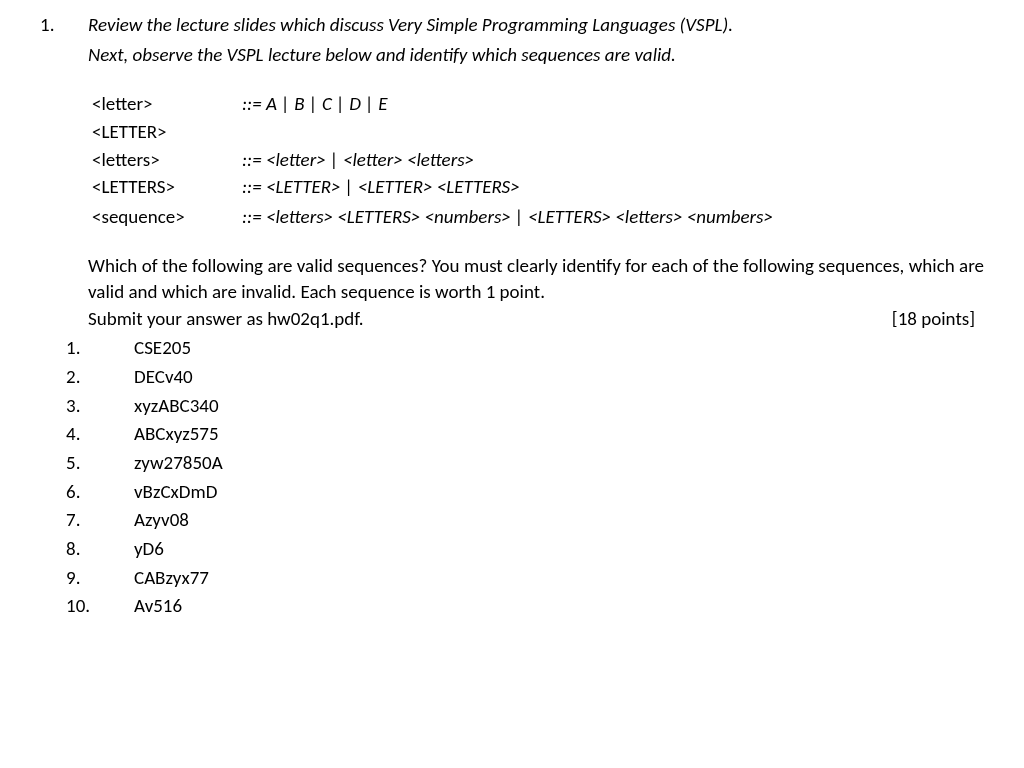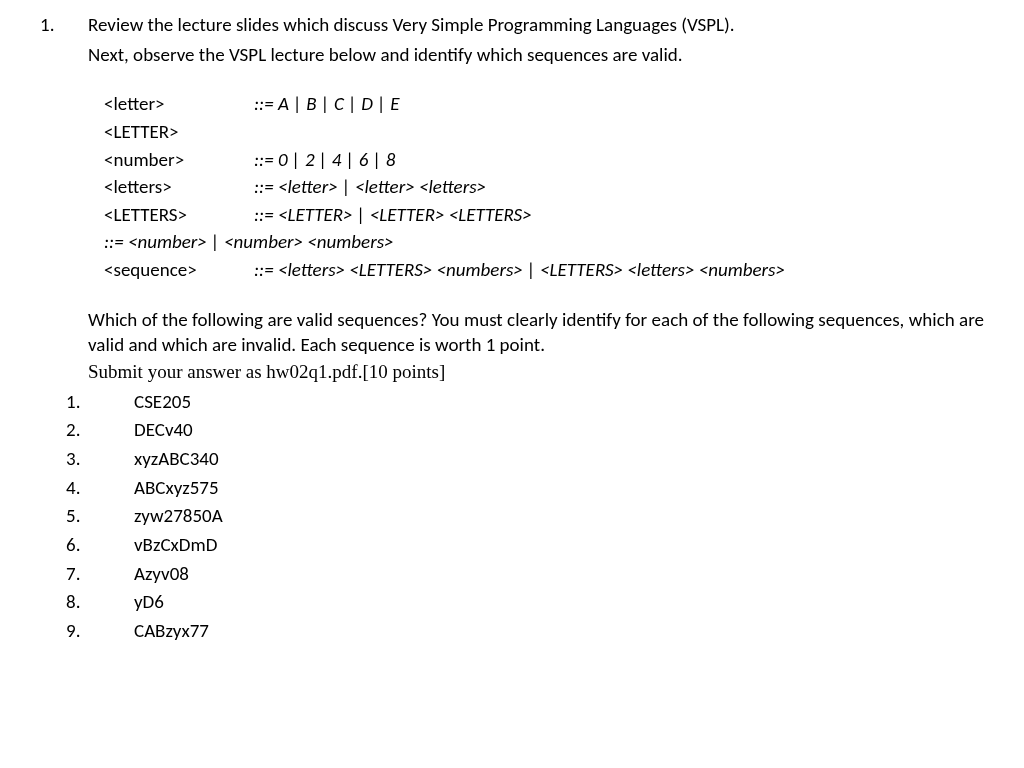--- a/index.html
+++ b/index.html
@@ -23,45 +23,45 @@
   .qnum {
     width: 48px;
     flex: 0 0 48px;
     font-size: 19px;
   }
   .qbody {
     flex: 1;
   }
   .intro p {
     margin: 0 0 4px 0;
+    font-style: italic;
   }
   .grammar {
     margin: 24px 0 24px 0;
   }
   .grammar-row {
     display: flex;
-    margin: 2px 16px;
+    margin: 2px 4px;
   }
   .gleft {
     width: 150px;
     flex: 0 0 150px;
   }
   .gright {
     flex: 1;
     font-style: italic;
   }
   .instructions {
     text-align: justify;
     margin: 0 0 1px 0;
   }
   .submit-row {
     display: flex;
-    justify-content: flex-start;
+    justify-content: space-between;
     margin: 0 9px 4px 0;
-    font-family: Liberation Serif, serif;
   }
   .seq-list {
     margin-left: -26px;
   }
   .seq-row {
     display: flex;
     margin: 3px 0;
   }
   .seq-num {
     width: 50px;
@@ -89,44 +89,39 @@
 
       <div class="grammar">
         <div class="grammar-row">
           <div class="gleft">&lt;letter&gt;</div>
           <div class="gright">::= A | B | C | D | E</div>
         </div>
         <div class="grammar-row">
           <div class="gleft">&lt;LETTER&gt;</div>
         </div>
         <div class="grammar-row">
-          <div class="gleft">&lt;number&gt;</div>
-          <div class="gright">::= 0 | 2 | 4 | 6 | 8</div>
-        </div>
-        <div class="grammar-row">
           <div class="gleft">&lt;letters&gt;</div>
           <div class="gright">::= &lt;letter&gt; | &lt;letter&gt; &lt;letters&gt;</div>
         </div>
         <div class="grammar-row">
           <div class="gleft">&lt;LETTERS&gt;</div>
           <div class="gright">::= &lt;LETTER&gt; | &lt;LETTER&gt; &lt;LETTERS&gt;</div>
         </div>
         <div class="grammar-row">
-          <div class="gright">::= &lt;number&gt; | &lt;number&gt; &lt;numbers&gt;</div>
         </div>
         <div class="grammar-row">
           <div class="gleft">&lt;sequence&gt;</div>
           <div class="gright">::= &lt;letters&gt; &lt;LETTERS&gt; &lt;numbers&gt; | &lt;LETTERS&gt; &lt;letters&gt; &lt;numbers&gt;</div>
         </div>
       </div>
 
       <p class="instructions">Which of the following are valid sequences? You must clearly identify for each of the following sequences, which are valid and which are invalid. Each sequence is worth 1 point.</p>
       <div class="submit-row">
         <span>Submit your answer as hw02q1.pdf.</span>
-        <span>[10 points]</span>
+        <span>[18 points]</span>
       </div>
 
       <div class="seq-list">
         <div class="seq-row">
           <div class="seq-num">1.</div>
           <div class="seq-val">CSE205</div>
         </div>
         <div class="seq-row">
           <div class="seq-num">2.</div>
           <div class="seq-val">DECv40</div>
@@ -152,17 +147,21 @@
           <div class="seq-val">Azyv08</div>
         </div>
         <div class="seq-row">
           <div class="seq-num">8.</div>
           <div class="seq-val">yD6</div>
         </div>
         <div class="seq-row">
           <div class="seq-num">9.</div>
           <div class="seq-val">CABzyx77</div>
         </div>
+        <div class="seq-row">
+          <div class="seq-num">10.</div>
+          <div class="seq-val">Av516</div>
+        </div>
       </div>
 
     </div>
   </div>
 </div>
 
 </body></html>

